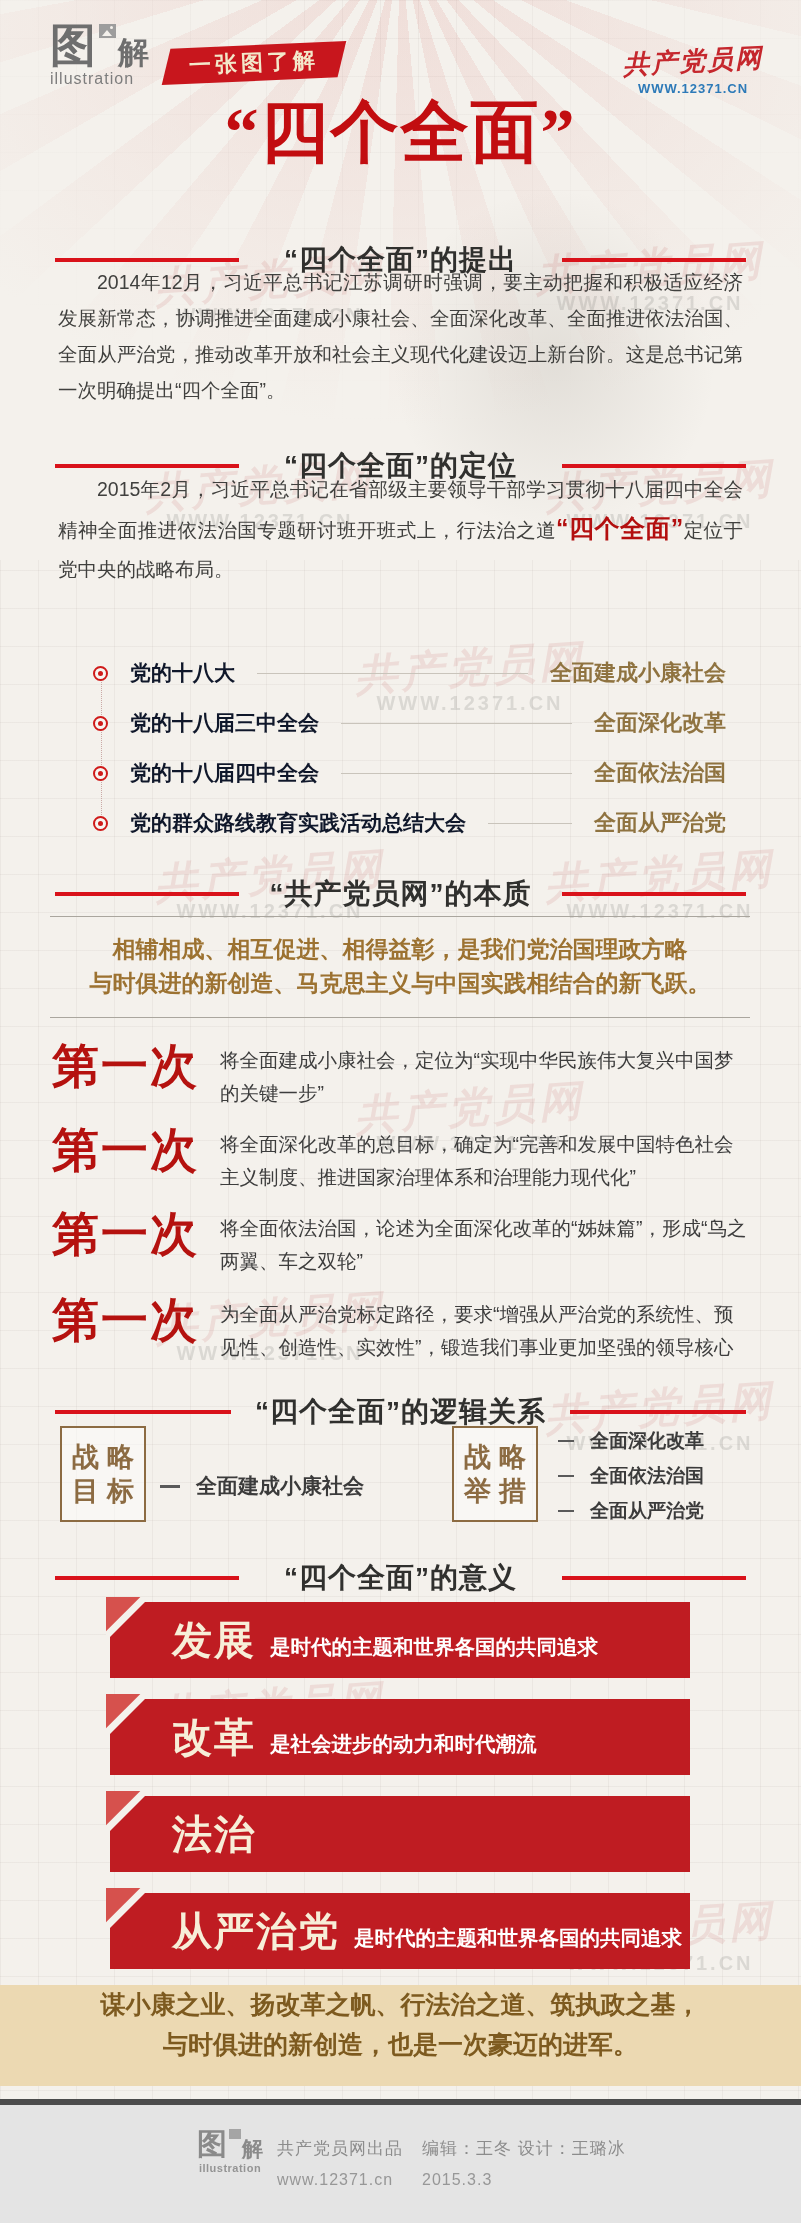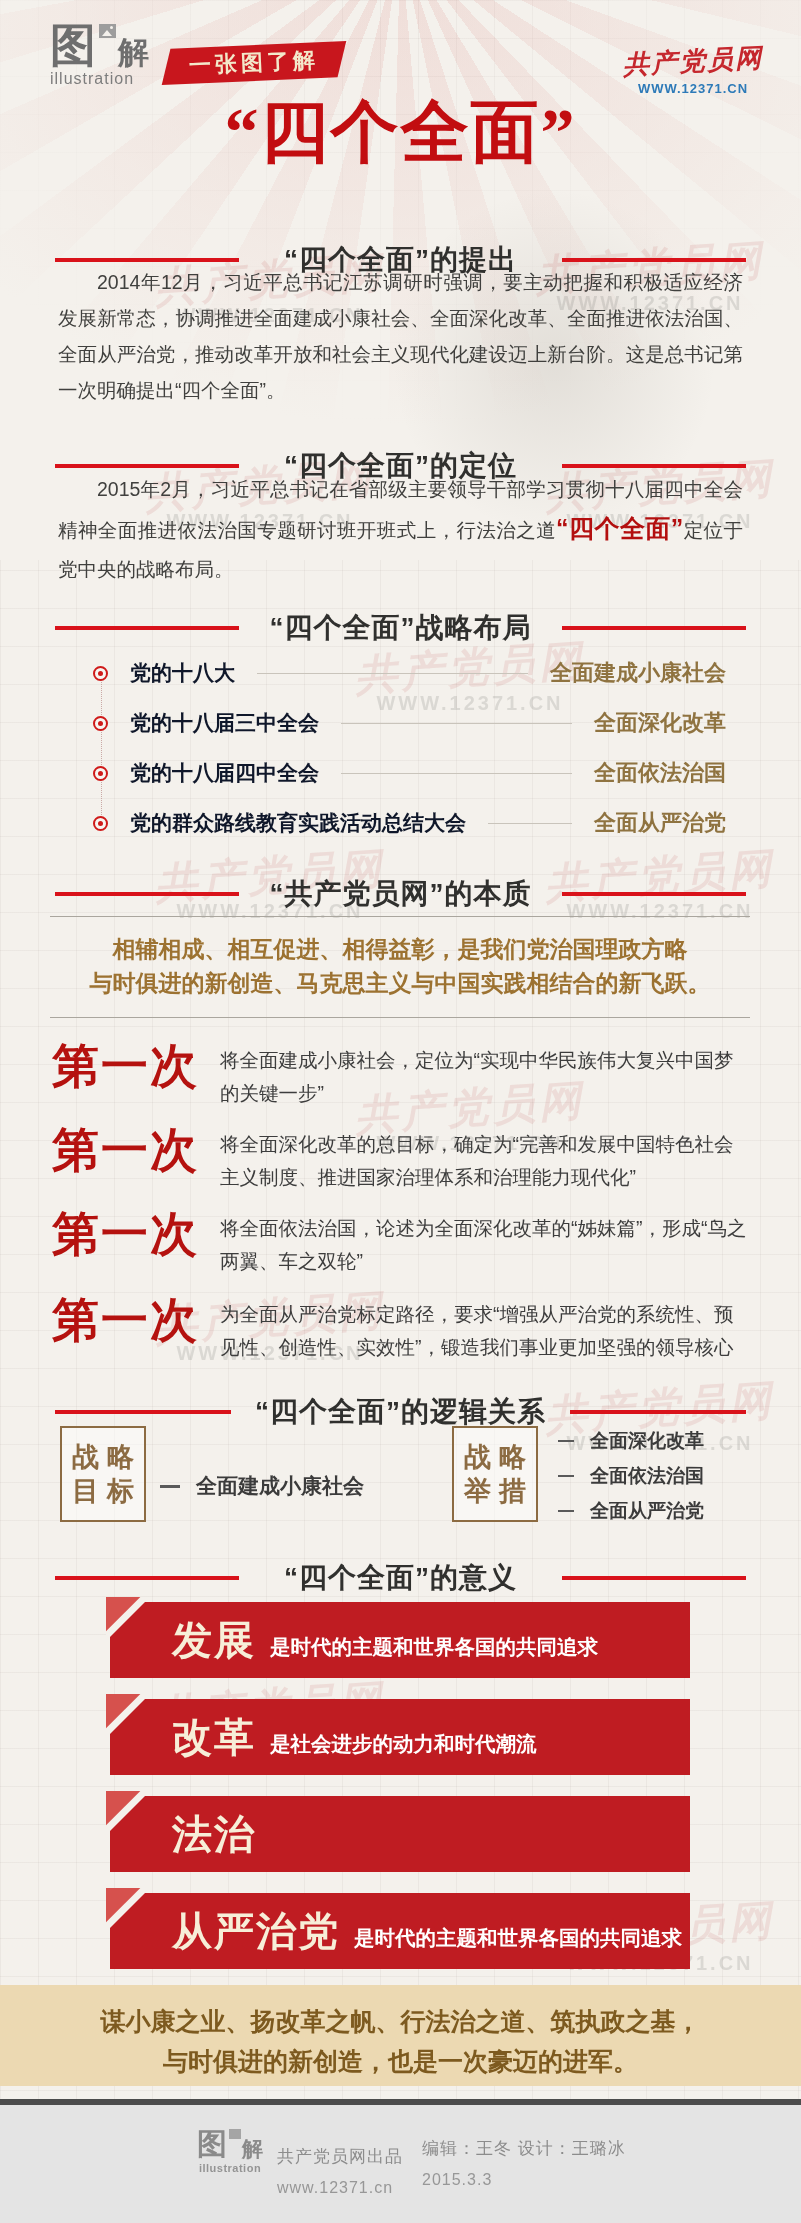--- a/index.html
+++ b/index.html
@@ -107,37 +107,37 @@
   .bar-corner { position:absolute; top:-5px; left:-4px; width:44px; height:44px; pointer-events:none; }
   .bar-corner .c-white { position:absolute; inset:0; background:#f4f1ec;
          clip-path:polygon(0 0, 100% 0, 0 100%); }
   .bar-corner .c-red { position:absolute; inset:0; background:#d6514d;
          clip-path:polygon(0 0, 78% 0, 0 78%); }
   .bar-kw { font-size:40px; font-weight:bold; color:#f7eed8; letter-spacing:2px; margin-right:14px;
             align-self:center; white-space:nowrap; }
   .bar-desc { font-size:20.5px; font-weight:bold; color:#ffffff; align-self:center; margin-top:14px; white-space:nowrap; }
 
   
-  .closing { left:0; top:1985px; width:801px; height:101px; background:#ecd9b2; text-align:center; padding-top:17px; }
+  .closing { left:0; top:1985px; width:801px; height:101px; background:#ecd9b2; text-align:center; }
   .closing p { font-family:"Liberation Serif","DejaVu Serif",serif; font-weight:bold;
                font-size:25px; line-height:40px; color:#7d5a1f; }
   .divider { left:0; top:2099px; width:801px; height:6px; background:#4c4c4c; }
 
   
   .footer { left:0; top:2105px; width:801px; height:118px; background:#e4e4e4; }
   .f-logo { position:absolute; left:195px; top:24px; width:70px; color:#8a8a8a; text-align:center; }
   .f-logo .f-row { display:flex; align-items:flex-end; justify-content:center; }
   .f-tu { font-size:30px; font-weight:bold; line-height:30px; }
   .f-jie { font-size:21px; font-weight:bold; line-height:21px; margin-left:1px; }
   .f-pic { position:relative; width:12px; height:10px; background:#a5a5a5; display:inline-block; margin-bottom:20px; margin-left:2px; }
   .f-sub { font-size:11px; letter-spacing:.5px; color:#949494; margin-top:3px; font-weight:bold; }
   .f-col { position:absolute; top:32px; color:#8c8c8c; }
   .f-col .l1 { font-size:17px; letter-spacing:1px; }
   .f-col .l2 { font-size:16px; letter-spacing:1px; margin-top:11px; color:#979797; }
-  .f-produce { left:277px;margin-top:8px; }
+  .f-produce { left:277px; }
   .f-credits { left:422px; }
 </style>
 </head>
 <body>
 
 <div class="page">
 
   <div class="rays"></div>
   <div class="map-blob"></div>
 
@@ -217,25 +217,20 @@
   </div>
   <p class="abs body-para" style="top:264px">2014年12月，习近平总书记江苏调研时强调，要主动把握和积极适应经济发展新常态，协调推进全面建成小康社会、全面深化改革、全面推进依法治国、全面从严治党，推动改革开放和社会主义现代化建设迈上新台阶。这是总书记第一次明确提出“四个全面”。</p>
 
   <div class="abs sec-head" style="top:432px">
     <span class="hline"></span>
     <span class="htxt">“四个全面”的定位</span>
     <span class="hline"></span>
   </div>
   <p class="abs body-para" style="top:470px;line-height:39px"><span>2015年2月，习近平总书记在省部级主要领导干部学习贯彻十八届四中全会精神全面推进依法治国专题研讨班开班式上，行法治之道</span><span class="hl-red">“四个全面”</span><span>定位于党中央的战略布局。</span></p>
 
-  <div class="abs sec-head" style="top:594px">
-    <span class="hline"></span>
-    <span class="htxt">“四个全面”战略布局</span>
-    <span class="hline"></span>
-  </div>
   <div class="abs timeline">
     <div class="tl-vline"></div>
     <div class="tl-row">
       <span class="bullet"></span>
       <span class="tl-event">党的十八大</span>
       <span class="tl-conn"></span>
       <span class="tl-result">全面建成小康社会</span>
     </div>
     <div class="tl-row">
       <span class="bullet"></span>

